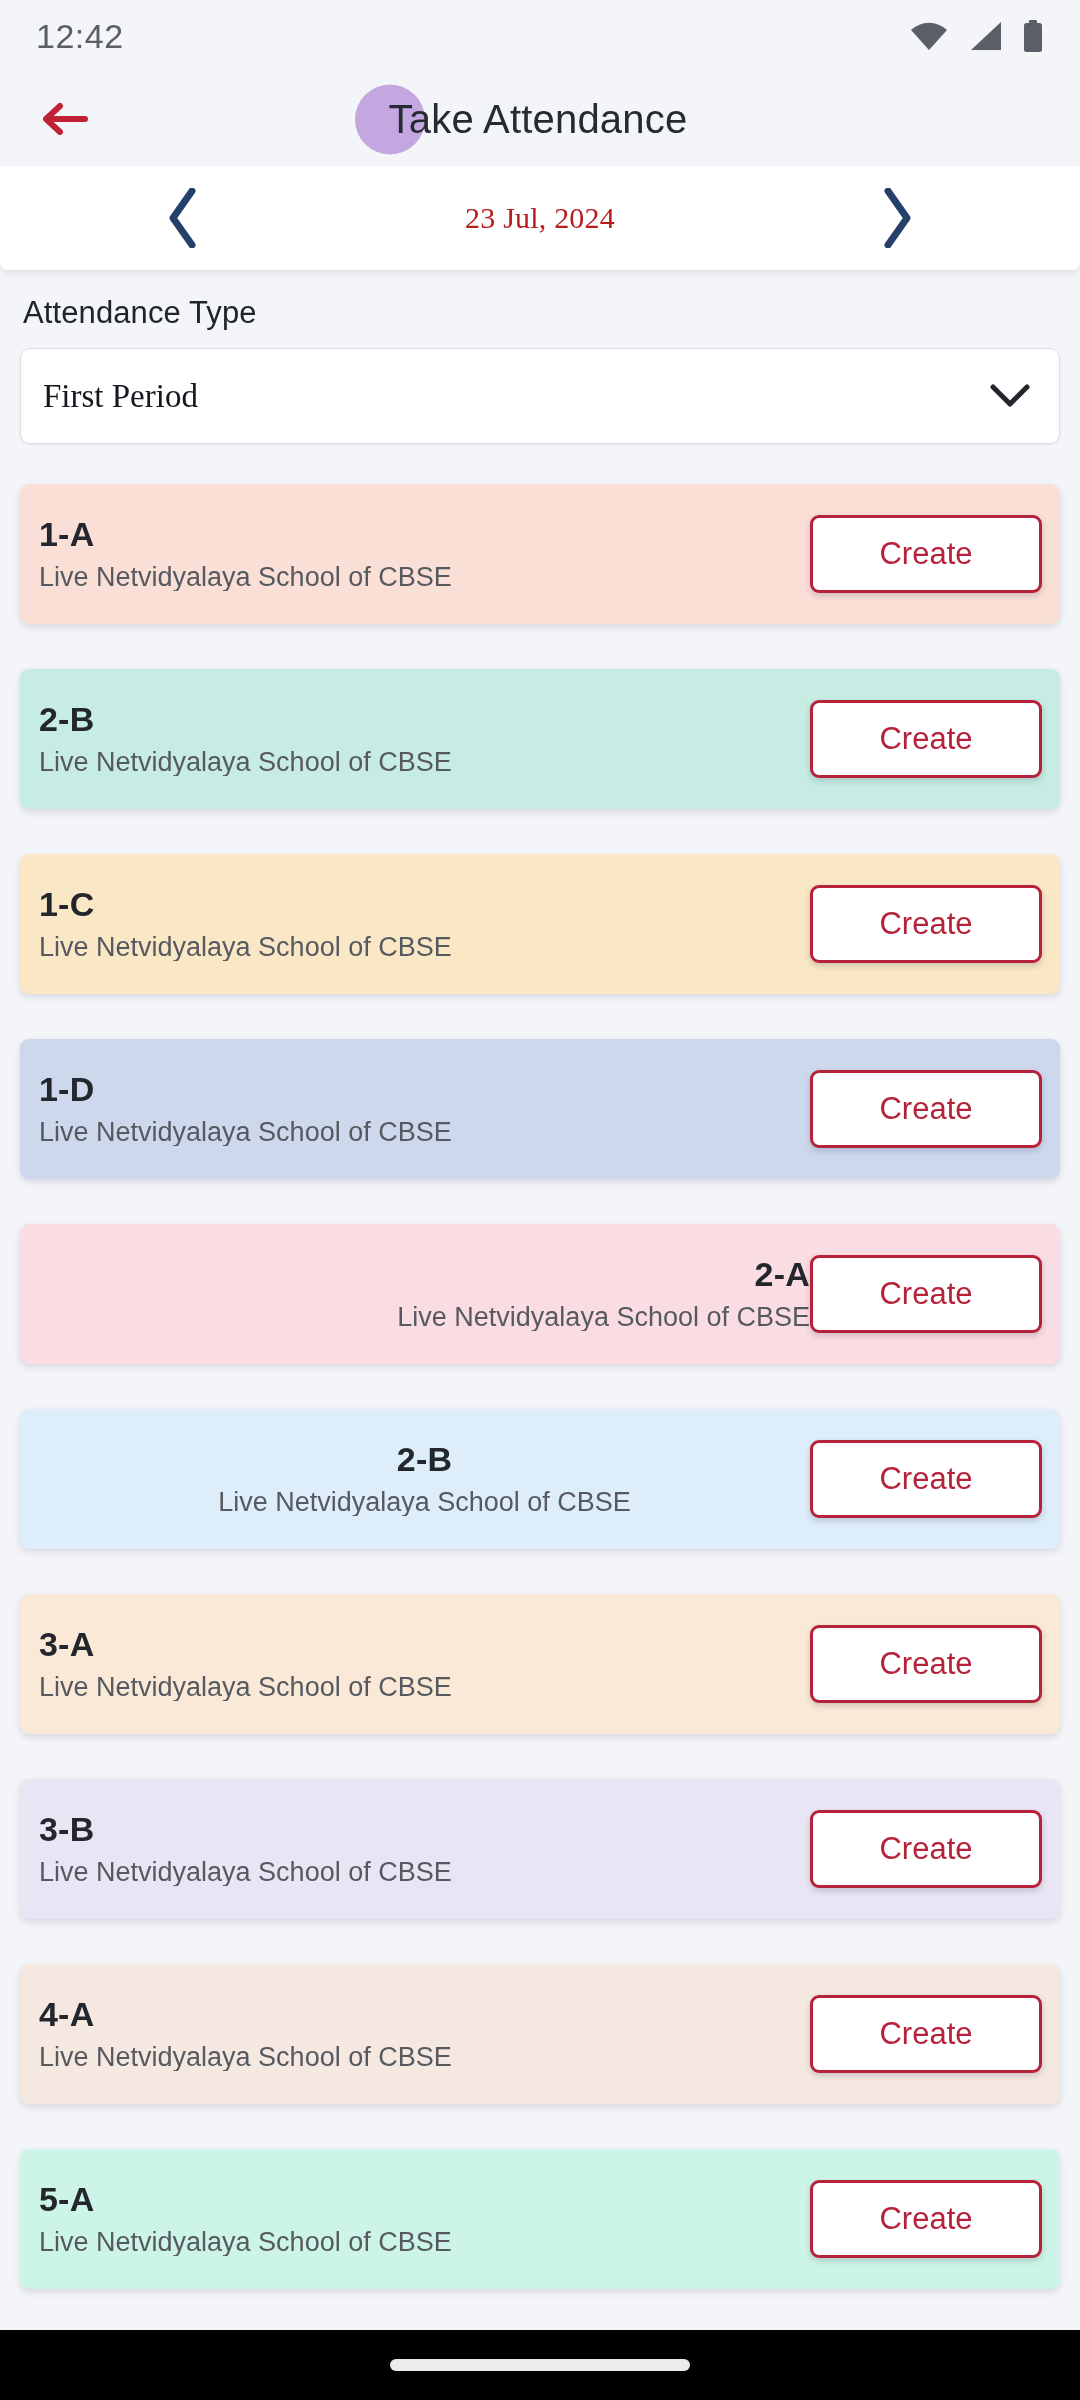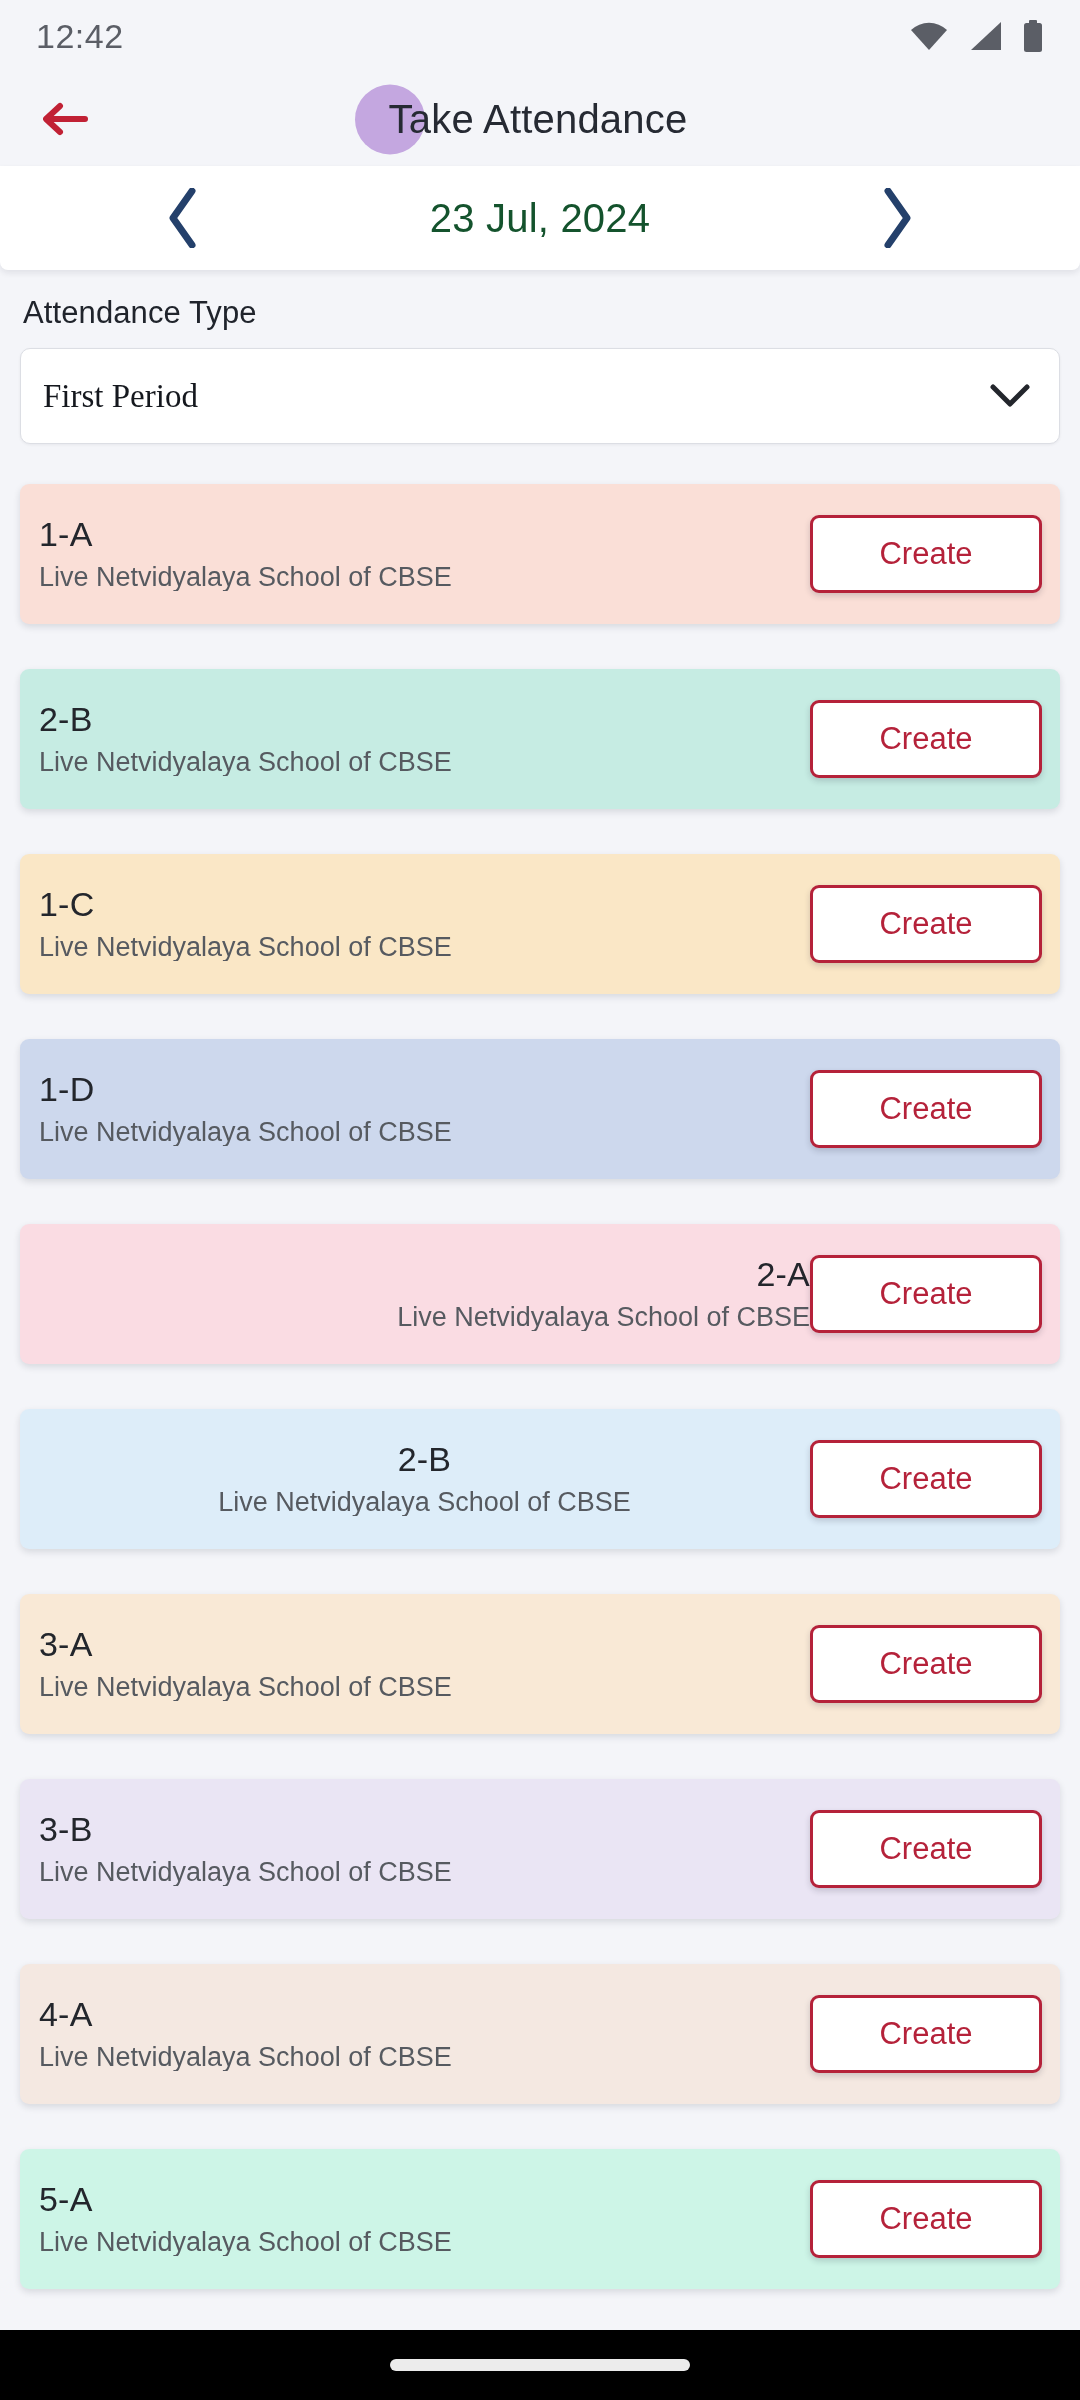--- a/index.html
+++ b/index.html
@@ -72,21 +72,21 @@
     padding:0 140px;
     position:relative; z-index:5;
   }
   .date-nav {
     width:86px; height:86px;
     display:flex; align-items:center; justify-content:center;
     flex:0 0 86px;
   }
   #date-label {
     flex:1; text-align:center;
-    font-size:40px; color:#14532d; letter-spacing:.2px;
+    font-size:30px; color:#b91c1c; letter-spacing:.2px;font-family:Liberation Serif, serif;
   }
 
   
   #content {
     flex:1 1 auto;
     padding:0 20px;
     overflow:hidden;
     background:#f4f5f9;
   }
   #attendance-type-label {
@@ -116,21 +116,21 @@
   .class-card {
     height:140px;
     border-radius:9px;
     box-shadow:0 3px 7px rgba(25,30,50,.13);
     display:flex; align-items:center;
     padding:0 18px 0 16px;
     margin-bottom:45px;
   }
   .class-info { flex:1 1 auto; min-width:0; padding-left:3px; }
   .class-name {
-    font-size:34px; font-weight:normal; color:#23262c;
+    font-size:34px; font-weight:bold; color:#23262c;
     line-height:1.05; letter-spacing:.2px;
   }
   .class-school {
     font-size:27px; color:#565a60;
     margin-top:10px; line-height:1.05;
     white-space:nowrap; overflow:hidden;
   }
   .create-button {
     flex:0 0 auto;
     width:232px; height:78px;

